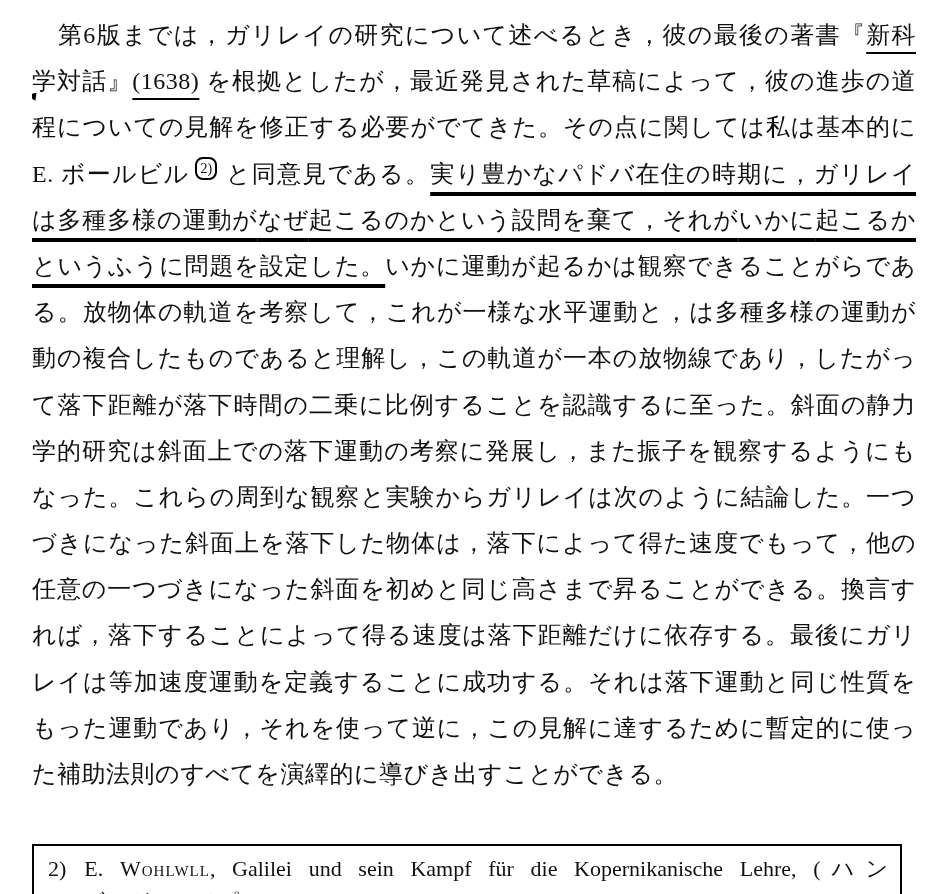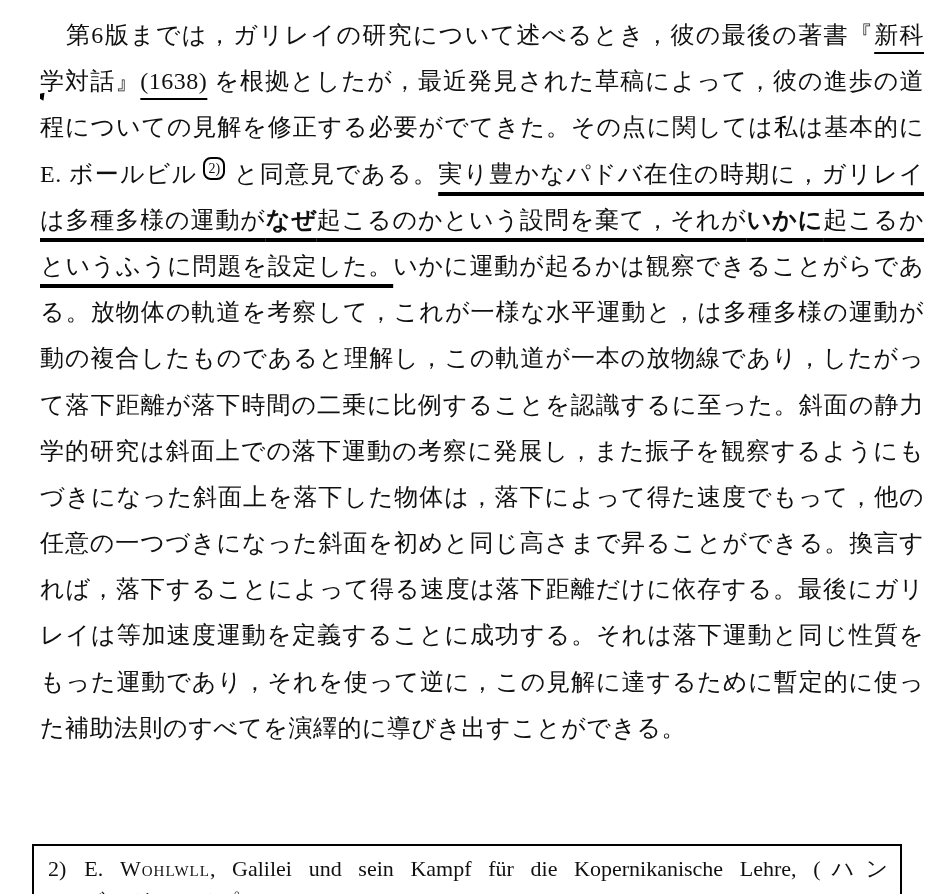--- a/index.html
+++ b/index.html
@@ -6,21 +6,21 @@
   .page{
     position:relative;
     width:940px;height:894px;
     background:#ffffff;
     color:#101010;
     font-family:"Liberation Serif","DejaVu Serif",serif;
     overflow:hidden;
   }
   .textblock{
     position:absolute;
-    left:40px;top:12px;width:884px;
+    left:32px;top:12px;width:884px;
   }
   .line{
     font-size:24px;
     height:46.2px;
     line-height:46.2px;
     text-align:justify;
     text-align-last:justify;
     overflow:hidden;
     letter-spacing:0.5px;
   }
@@ -58,21 +58,21 @@
   .u-arrow::before{
     content:"";
     position:absolute;
     left:-6px;bottom:-6px;
     width:0;height:0;
     border-top:4px solid transparent;
     border-bottom:4px solid transparent;
     border-right:10px solid #000;
     transform:rotate(8deg);
   }
-  .b{font-weight:bold;}
+  .b{font-weight:normal;}
   .refbox{
     display:inline-block;
     border:2.5px solid #000;
     border-radius:8px;
     font-size:14px;
     line-height:1;
     padding:3px 3px 2px 3px;
     vertical-align:9px;
     margin:0 8px 0 6px;
     letter-spacing:0;
@@ -109,20 +109,21 @@
       <div class="line indent"><span>第6版までは，ガリレイの研究について述べるとき，彼の最後の著書『</span><span class="u-pen">新科</span></div>
       <div class="line"><span class="u-arrow">学対話』</span><span class="u-pen">(1638)</span><span> を根拠としたが，最近発見された草稿によって，彼の進歩の道</span></div>
       <div class="line"><span>程についての見解を修正する必要がでてきた。その点に関しては私は基本的に</span></div>
       <div class="line"><span>E. ボールビル</span><span class="refbox">2)</span><span>と同意見である。</span><span class="u-print">実り豊かなパドバ在住の時期に，ガリレイ</span></div>
       <div class="line"><span class="u-print">は多種多様の運動が</span><span class="u-print b">なぜ</span><span class="u-print">起こるのかという設問を棄て，それが</span><span class="u-print b">いかに</span><span class="u-print">起こるか</span></div>
       <div class="line"><span class="u-print">というふうに問題を設定した。</span><span>いかに運動が起るかは観察できることがらであ</span></div>
       <div class="line"><span>る。放物体の軌道を考察して，これが一様な水平運動と，は多種多様の運動が</span></div>
       <div class="line"><span>動の複合したものであると理解し，この軌道が一本の放物線であり，したがっ</span></div>
       <div class="line"><span>て</span><span class="u-wavy">落下距離が落下時間の二乗に比例することを認識するに至った</span><span>。斜面の静力</span></div>
       <div class="line"><span>学的研究は斜面上での落下運動の考察に発展し，また振子を観察するようにも</span></div>
+      <div class="line"><span>なった。これらの周到な観察と実験からガリレイは次のように結論した。一つ</span></div>
       <div class="line"><span>づきになった斜面上を落下した物体は，落下によって得た速度でもって，他の</span></div>
       <div class="line"><span>任意の一つづきになった斜面を初めと同じ高さまで昇ることができる。換言す</span></div>
       <div class="line"><span>れば，</span><span class="u-wavy">落下することによって得る速度は落下距離だけに依存する。</span><span>最後にガリ</span></div>
       <div class="line"><span>レイは等加速度運動を定義することに成功する。それは落下運動と同じ性質を</span></div>
       <div class="line"><span>もった運動であり，それを使って逆に，この見解に達するために暫定的に使っ</span></div>
       <div class="line lastline"><span>た補助法則のすべてを演繹的に導びき出すことができる。</span></div>
     </div>
   <div class="footnote" id="footnote">
       <div class="fline"><span class="fmarker">2)</span><span>E. </span><span class="sc">Wohlwll</span><span>, Galilei und sein Kampf für die Kopernikanische Lehre, (ハン</span></div>
       <div class="fline f2"><span>ブルグ，ライプチヒ，1900)</span></div>

